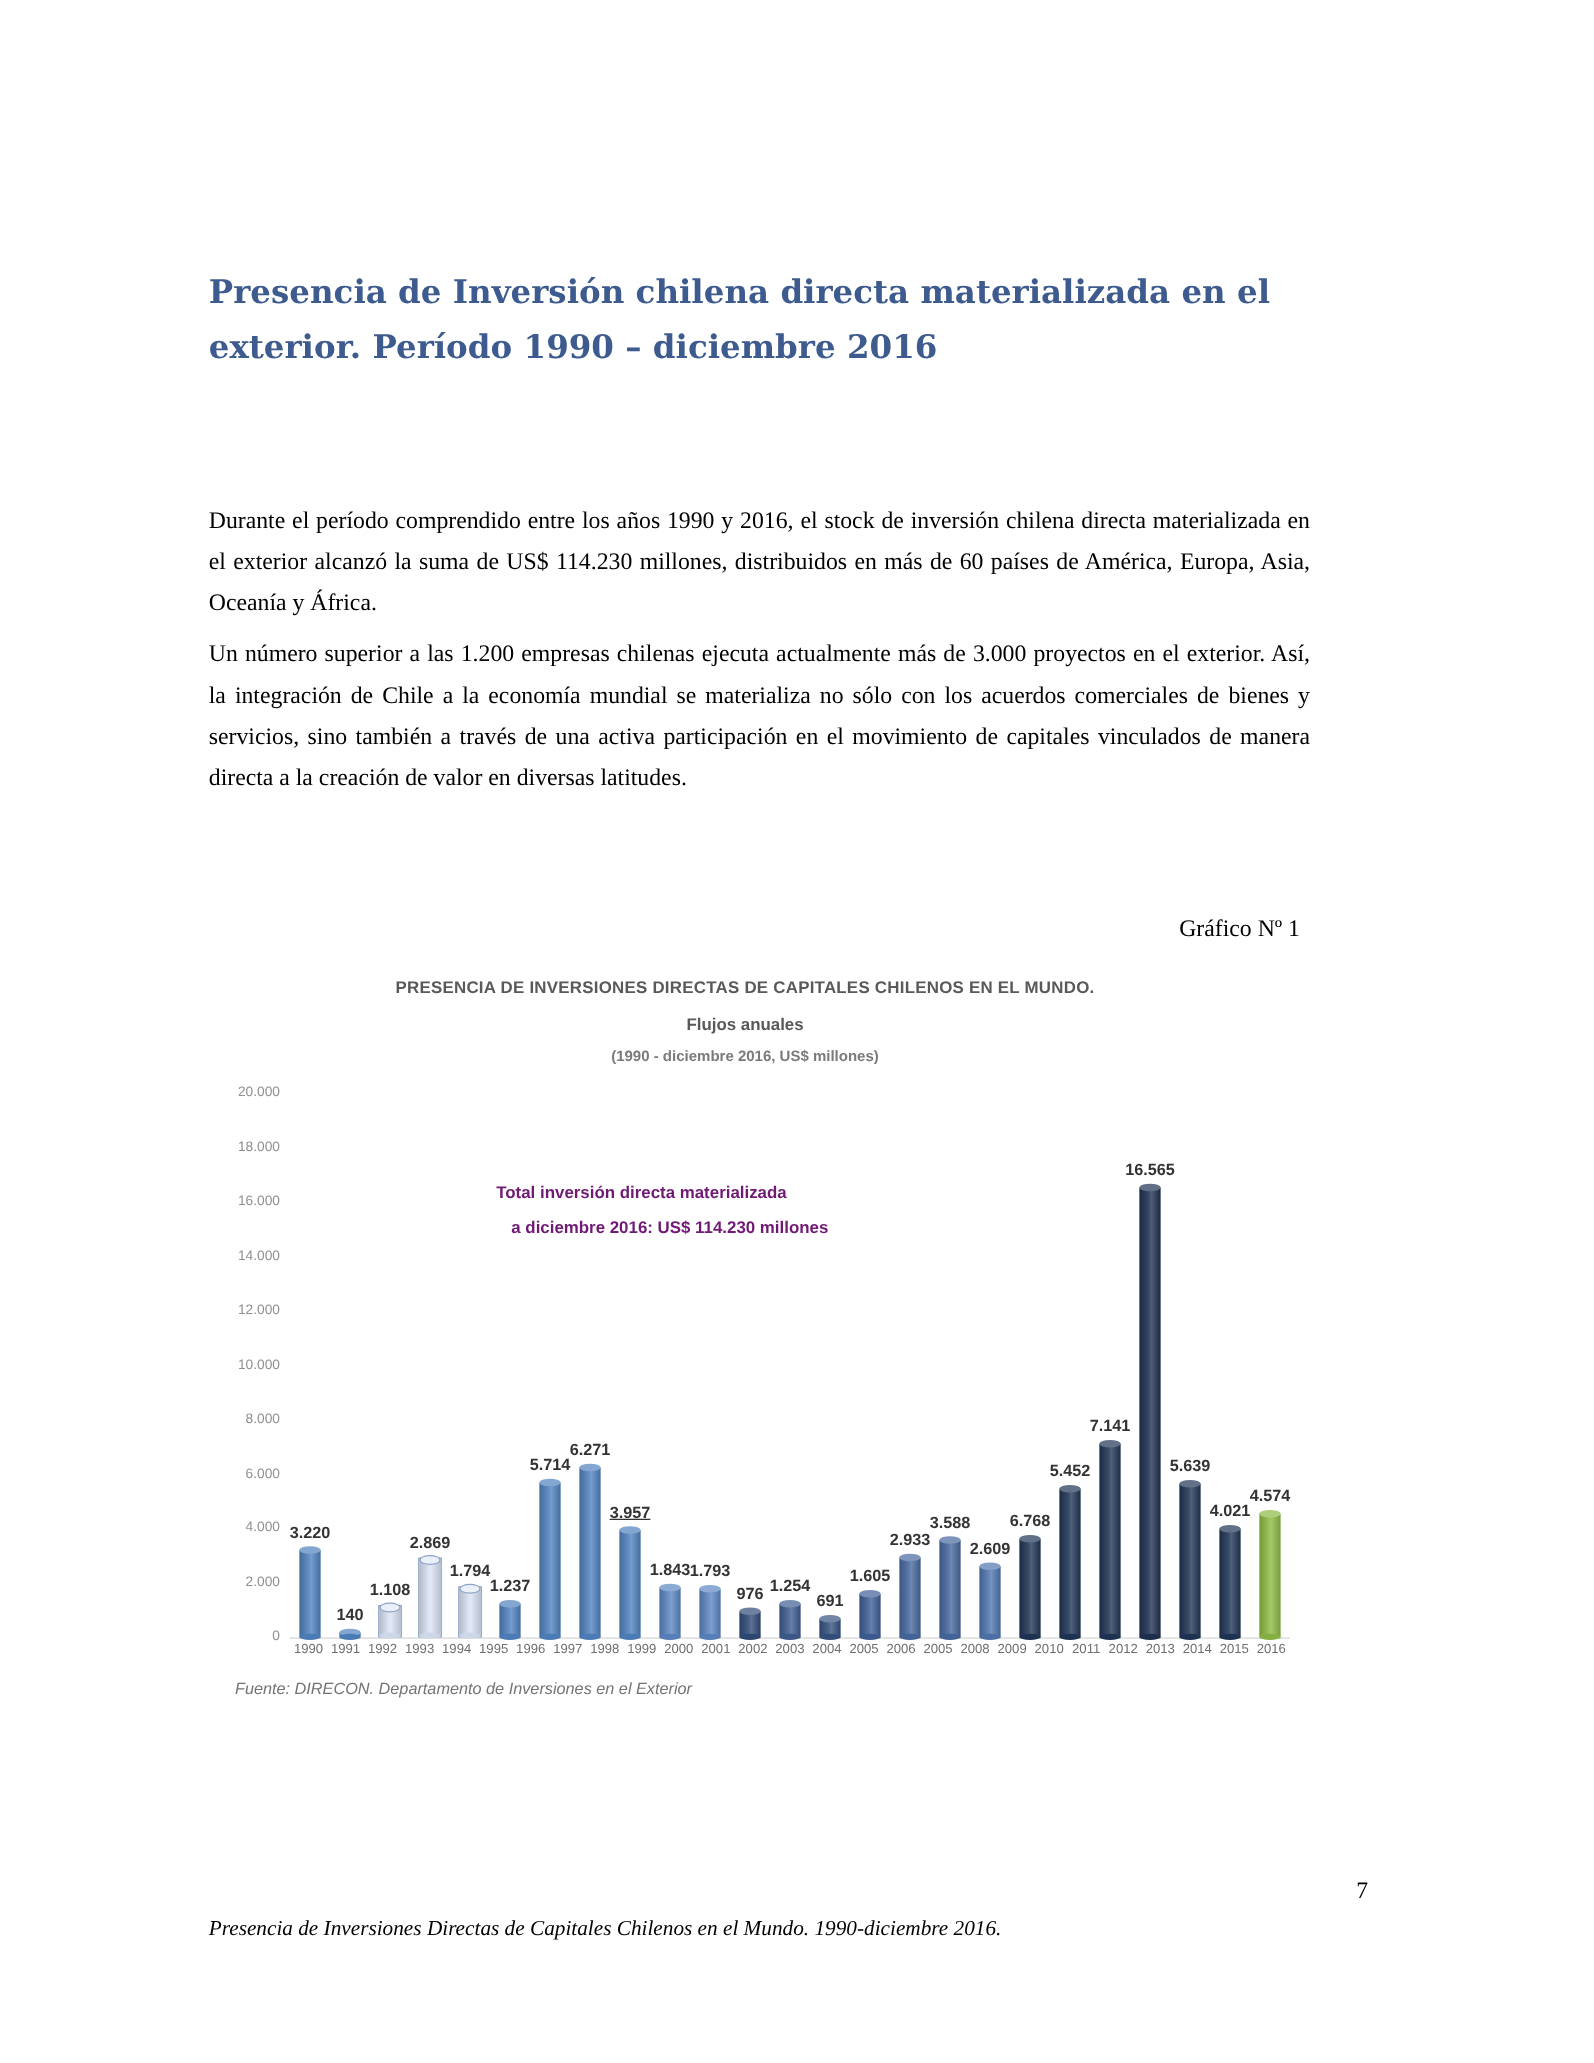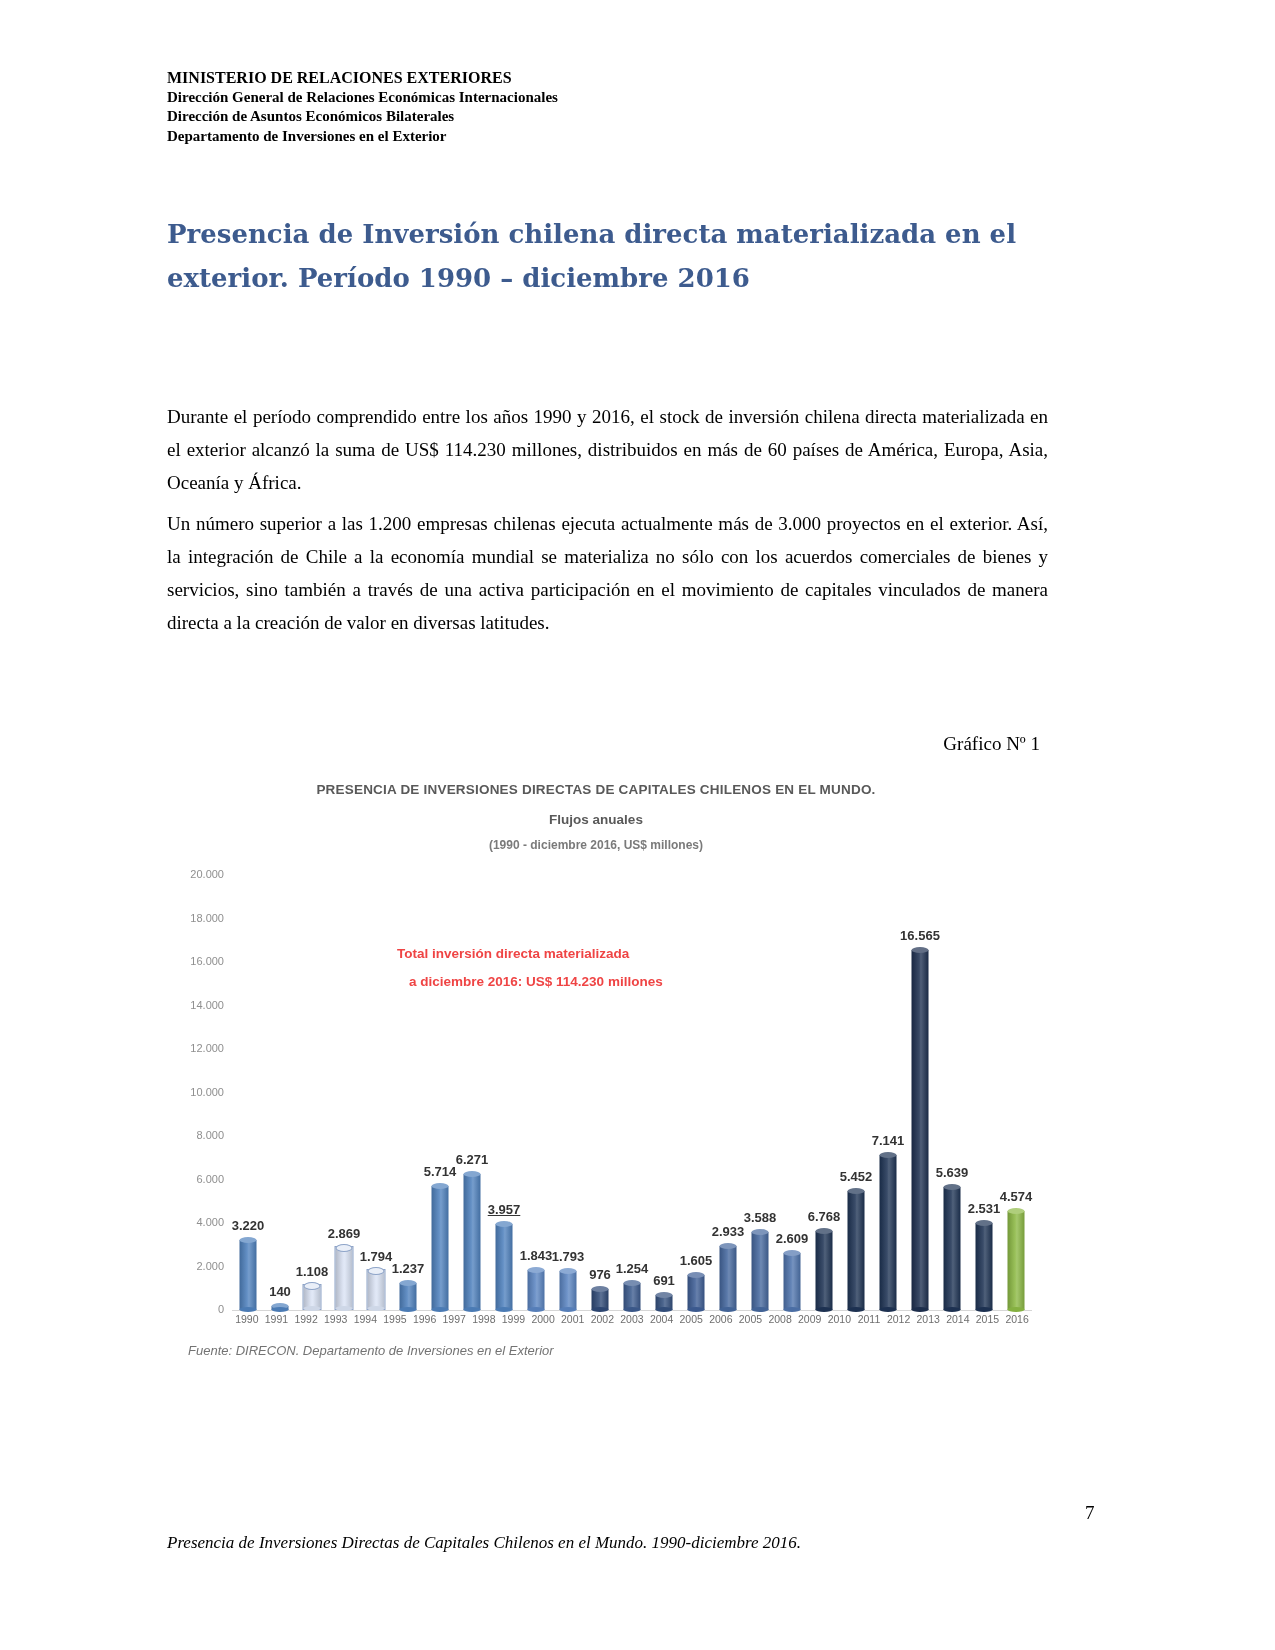--- a/index.html
+++ b/index.html
@@ -49,42 +49,36 @@
   .source-note{position:absolute;left:188px;top:1343px;font-family:"Liberation Sans",sans-serif;
                font-style:italic;font-size:13px;color:#737373;}
   .page-number{position:absolute;left:1085px;top:1502px;font-size:19px;}
   .doc-footer{position:absolute;left:167px;top:1533px;font-size:17px;font-style:italic;}
 </style>
 </head>
 <body>
 
 <div class="page">
 
-  <div class="letterhead">
-    <div class="lh-line first">MINISTERIO DE RELACIONES EXTERIORES</div>
-    <div class="lh-line">Dirección General de Relaciones Económicas Internacionales</div>
-    <div class="lh-line">Dirección de Asuntos Económicos Bilaterales</div>
-    <div class="lh-line">Departamento de Inversiones en el Exterior</div>
-  </div>
 
   <div class="doc-title">
     <div style="color: rgb(61, 91, 142);">Presencia de Inversión chilena directa materializada en el</div>
     <div style="color: rgb(61, 91, 142);">exterior. Período 1990 – diciembre 2016</div>
   </div>
 
   <p class="body-par par1">Durante el período comprendido entre los años 1990 y 2016, el stock de inversión chilena directa materializada en el exterior alcanzó la suma de US$ 114.230 millones, distribuidos en más de 60 países de América, Europa, Asia, Oceanía y África.</p>
   <p class="body-par par2">Un número superior a las 1.200 empresas chilenas ejecuta actualmente más de 3.000 proyectos en el exterior. Así, la integración de Chile a la economía mundial se materializa no sólo con los acuerdos comerciales de bienes y servicios, sino también a través de una activa participación en el movimiento de capitales vinculados de manera directa a la creación de valor en diversas latitudes.</p>
 
   <div class="fig-caption">Gráfico Nº 1</div>
 
   <div class="chart">
     <div class="chart-title">PRESENCIA DE INVERSIONES DIRECTAS DE CAPITALES CHILENOS EN EL MUNDO.</div>
     <div class="chart-subtitle">Flujos anuales</div>
     <div class="chart-subtitle2">(1990 -  diciembre 2016, US$ millones)</div>
-    <div class="chart-annotation" style="color: #ef4444;">
+    <div class="chart-annotation" style="color: #701a75;">
       <div>Total inversión directa materializada</div>
       <div class="ann2">a diciembre 2016:  US$ 114.230 millones</div>
     </div>
     <div class="yaxis" id="yaxis">
         <div class="ytick" style="top: -7px;">20.000</div>
         <div class="ytick" style="top: 36.5px;">18.000</div>
         <div class="ytick" style="top: 80px;">16.000</div>
         <div class="ytick" style="top: 123.5px;">14.000</div>
         <div class="ytick" style="top: 167px;">12.000</div>
         <div class="ytick" style="top: 210.5px;">10.000</div>
@@ -254,21 +248,21 @@
             <div class="cap" style="background: rgb(98, 113, 136);"></div>
             <div class="capb" style="background: rgb(29, 49, 81);"></div>
           </div>
           <div class="val-label" style="bottom: 130px;">5.639</div>
         </div>
         <div class="col">
           <div class="bar" style="height: 87px; background: linear-gradient(90deg, rgb(25, 43, 70) 0%, rgb(58, 76, 105) 45%, rgb(80, 97, 122) 55%, rgb(26, 44, 72) 100%);">
             <div class="cap" style="background: rgb(98, 113, 136);"></div>
             <div class="capb" style="background: rgb(29, 49, 81);"></div>
           </div>
-          <div class="val-label" style="bottom: 94px;">2.531</div>
+          <div class="val-label" style="bottom: 94px;">4.021</div>
         </div>
         <div class="col">
           <div class="bar" style="height: 99px; background: linear-gradient(90deg, rgb(115, 152, 56) 0%, rgb(154, 193, 90) 45%, rgb(165, 200, 109) 55%, rgb(119, 157, 58) 100%);">
             <div class="cap" style="background: rgb(175, 206, 124);"></div>
             <div class="capb" style="background: rgb(133, 176, 65);"></div>
           </div>
           <div class="val-label" style="bottom: 106px;">4.574</div>
         </div>
       </div>
     <div class="xaxis" id="xaxis">

